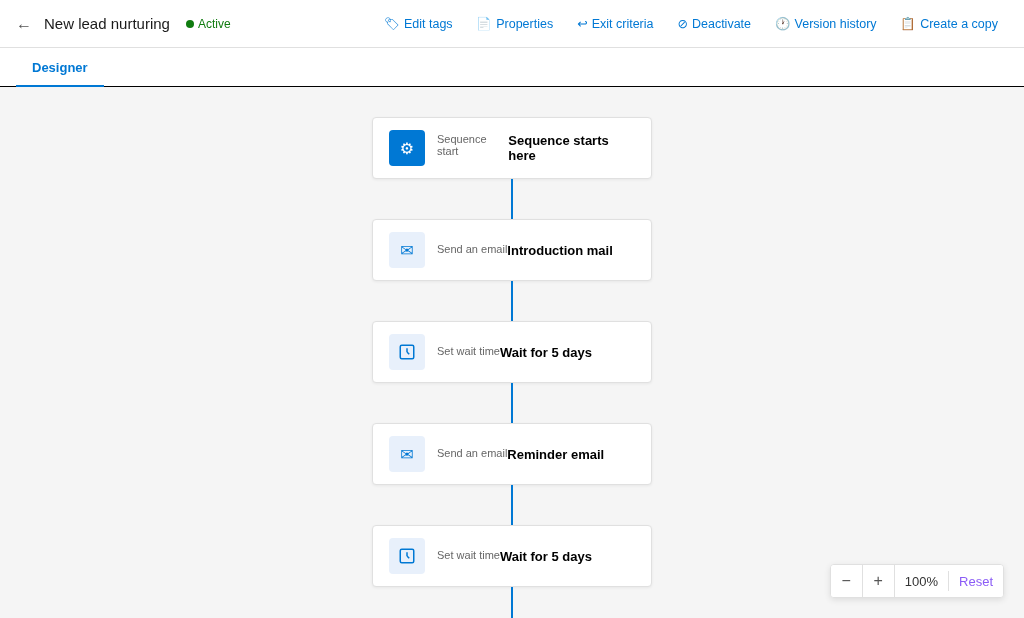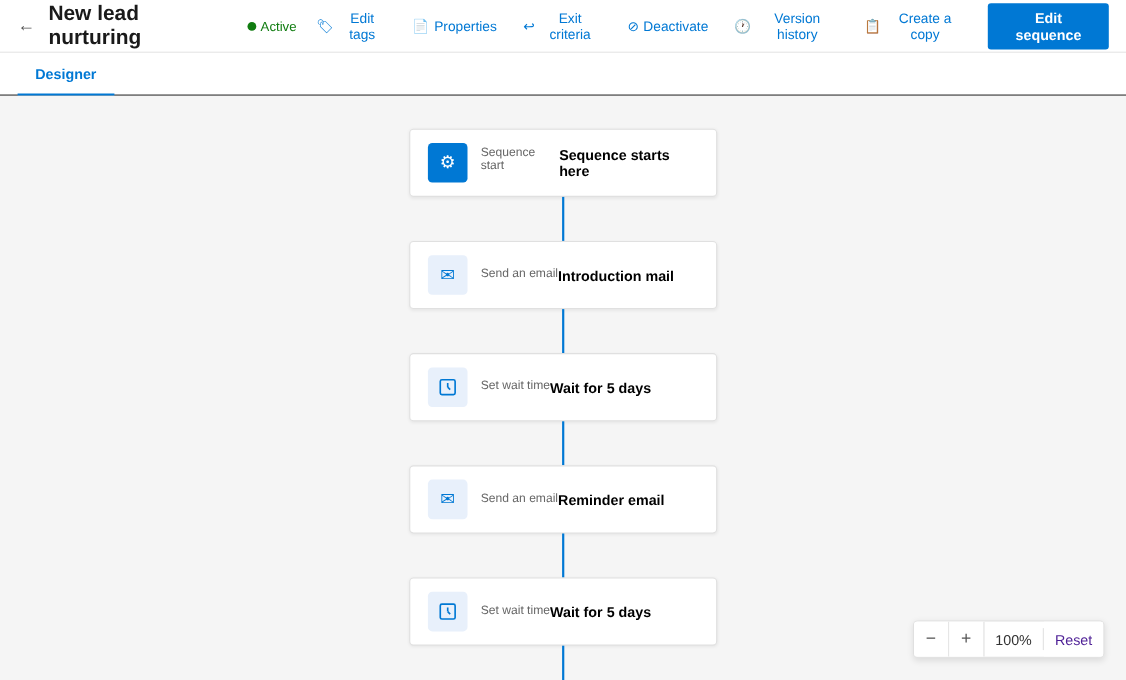--- a/index.html
+++ b/index.html
@@ -15,22 +15,22 @@
       height: 48px;
       gap: 8px;
     }
     .header-back {
       cursor: pointer;
       color: #555;
       font-size: 16px;
       margin-right: 4px;
     }
     .header-title {
-      font-size: 19px;
-      font-weight: 700;
+      font-size: 15px;
+      font-weight: 400;
       color: #1a1a1a;
       margin-right: 8px;
     }
     .active-badge {
       display: flex;
       align-items: center;
       gap: 4px;
       font-size: 12px;
       color: #107c10;
     }
@@ -184,21 +184,21 @@
       display: flex;
       align-items: center;
     }
     .zoom-reset {
       padding: 0 10px;
       height: 32px;
       display: flex;
       align-items: center;
       cursor: pointer;
       font-size: 13px;
-      color: #4c1d95;
+      color: #8b5cf6;
       border: none;
       background: #fff;
     }
   </style>
 </head>
 <body>
 
 <div class="header">
   <span class="header-back">←</span>
   <span class="header-title">New lead nurturing</span>
@@ -224,21 +224,20 @@
       <span>Deactivate</span>
     </button>
     <button class="header-action-btn">
       <span>🕐</span>
       <span>Version history</span>
     </button>
     <button class="header-action-btn">
       <span>📋</span>
       <span>Create a copy</span>
     </button>
-    <button class="edit-sequence-btn">Edit sequence</button>
   </div>
 </div>
 
 <div class="tabs">
   <div class="tab active">
     <span>Designer</span>
   </div>
 </div>
 
 <div class="canvas">

